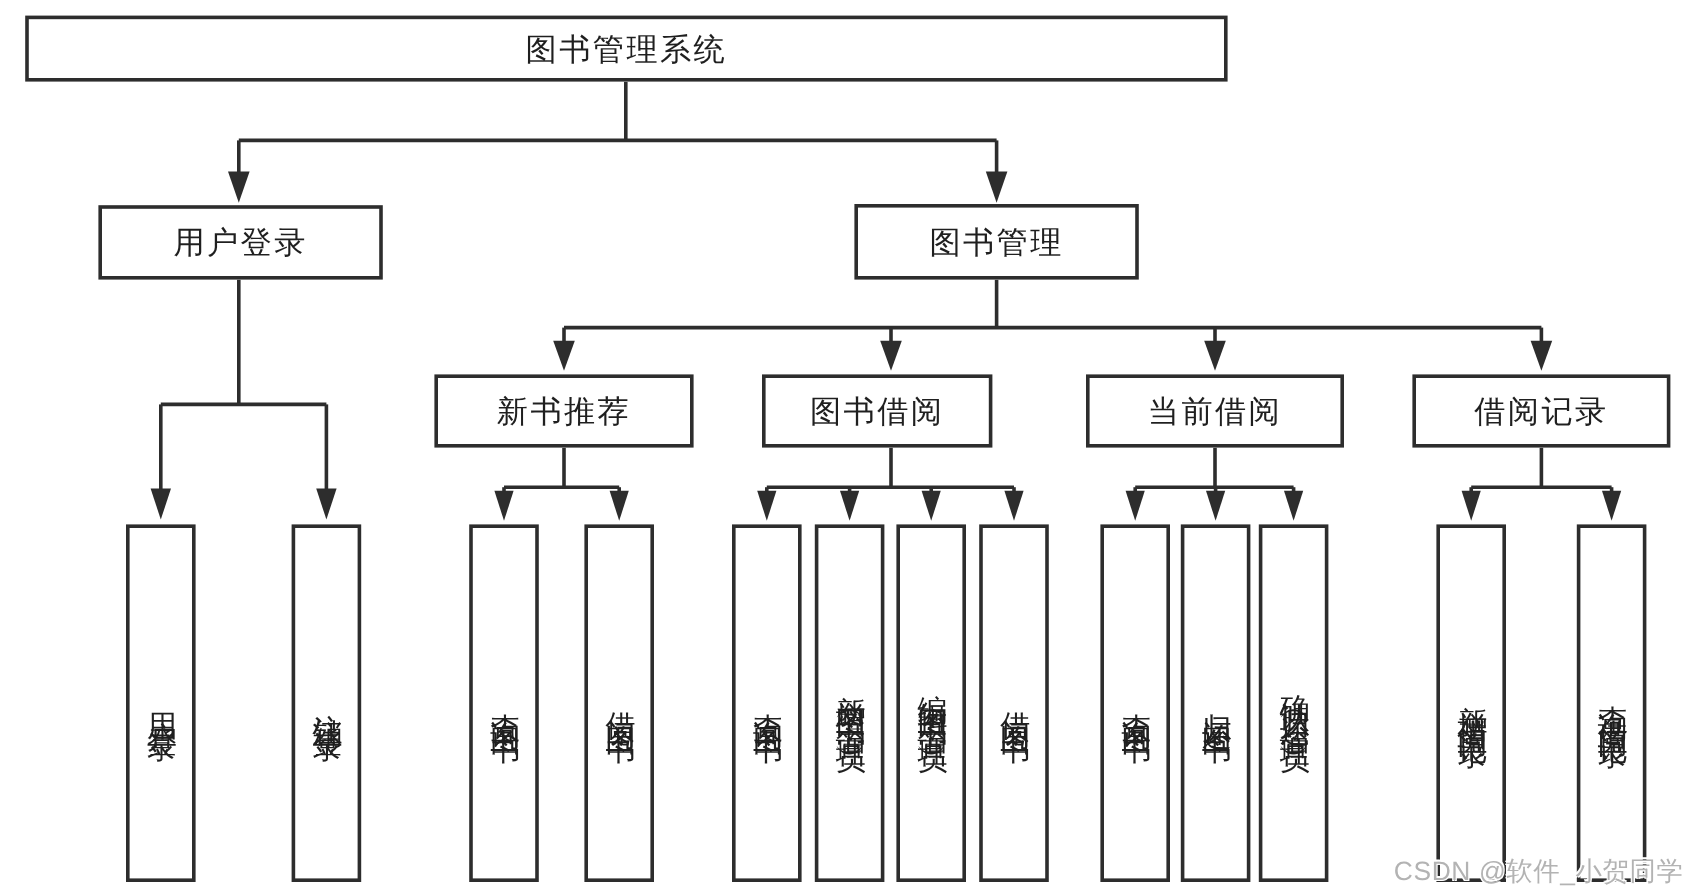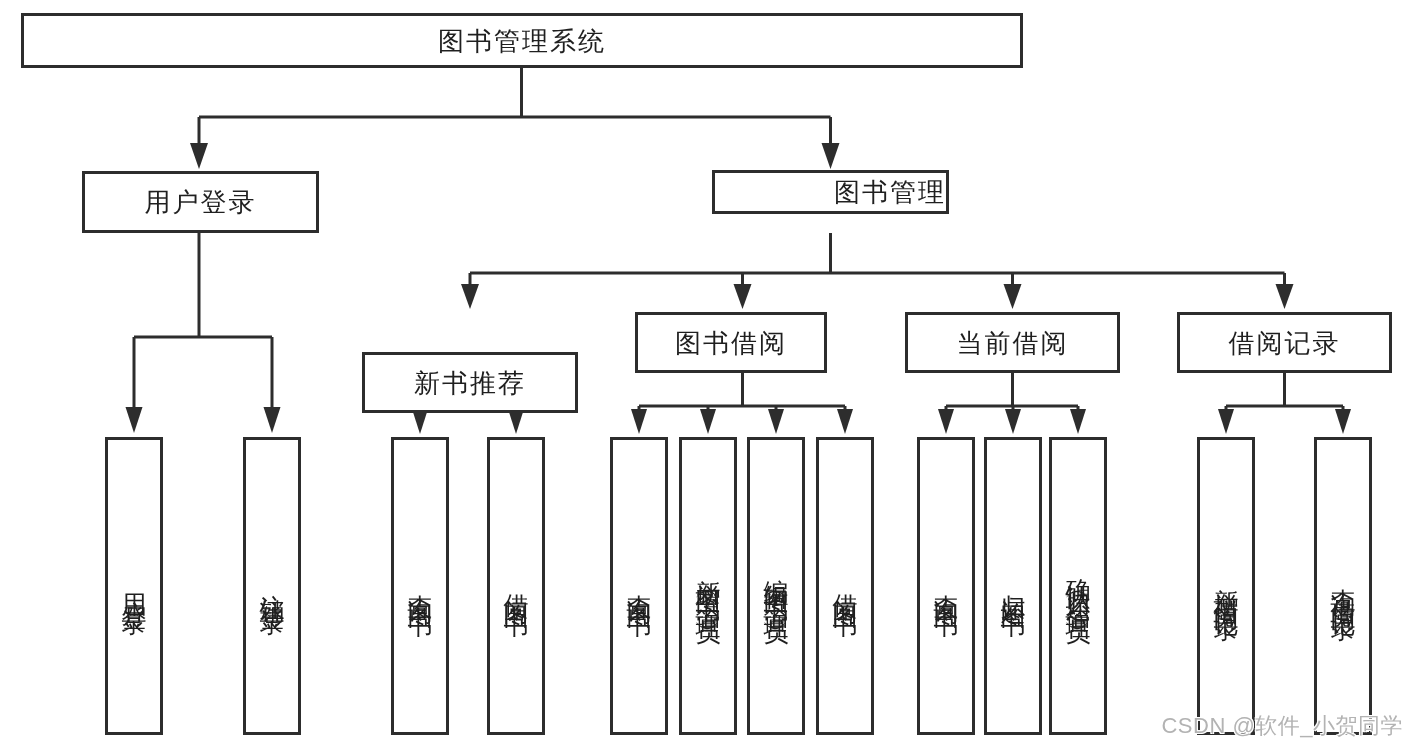--- a/index.html
+++ b/index.html
@@ -114,25 +114,25 @@
     </g>
   </svg>
 
   <div class="node h" style="left:21px;top:13px;width:1002px;height:55px;">
     <span>图书管理系统</span>
   </div>
 
   <div class="node h" style="left:82px;top:171px;width:237px;height:62px;">
     <span>用户登录</span>
   </div>
-  <div class="node h" style="left:712px;top:170px;width:237px;height:44px;justify-content:flex-end;">
+  <div class="node h" style="left:712px;top:170px;width:237px;height:63px;">
     <span>图书管理</span>
   </div>
 
-  <div class="node h" style="left:362px;top:312px;width:216px;height:61px;margin-top:40px;">
+  <div class="node h" style="left:362px;top:312px;width:216px;height:61px;">
     <span>新书推荐</span>
   </div>
   <div class="node h" style="left:635px;top:312px;width:192px;height:61px;">
     <span>图书借阅</span>
   </div>
   <div class="node h" style="left:905px;top:312px;width:215px;height:61px;">
     <span>当前借阅</span>
   </div>
   <div class="node h" style="left:1177px;top:312px;width:215px;height:61px;">
     <span>借阅记录</span>

